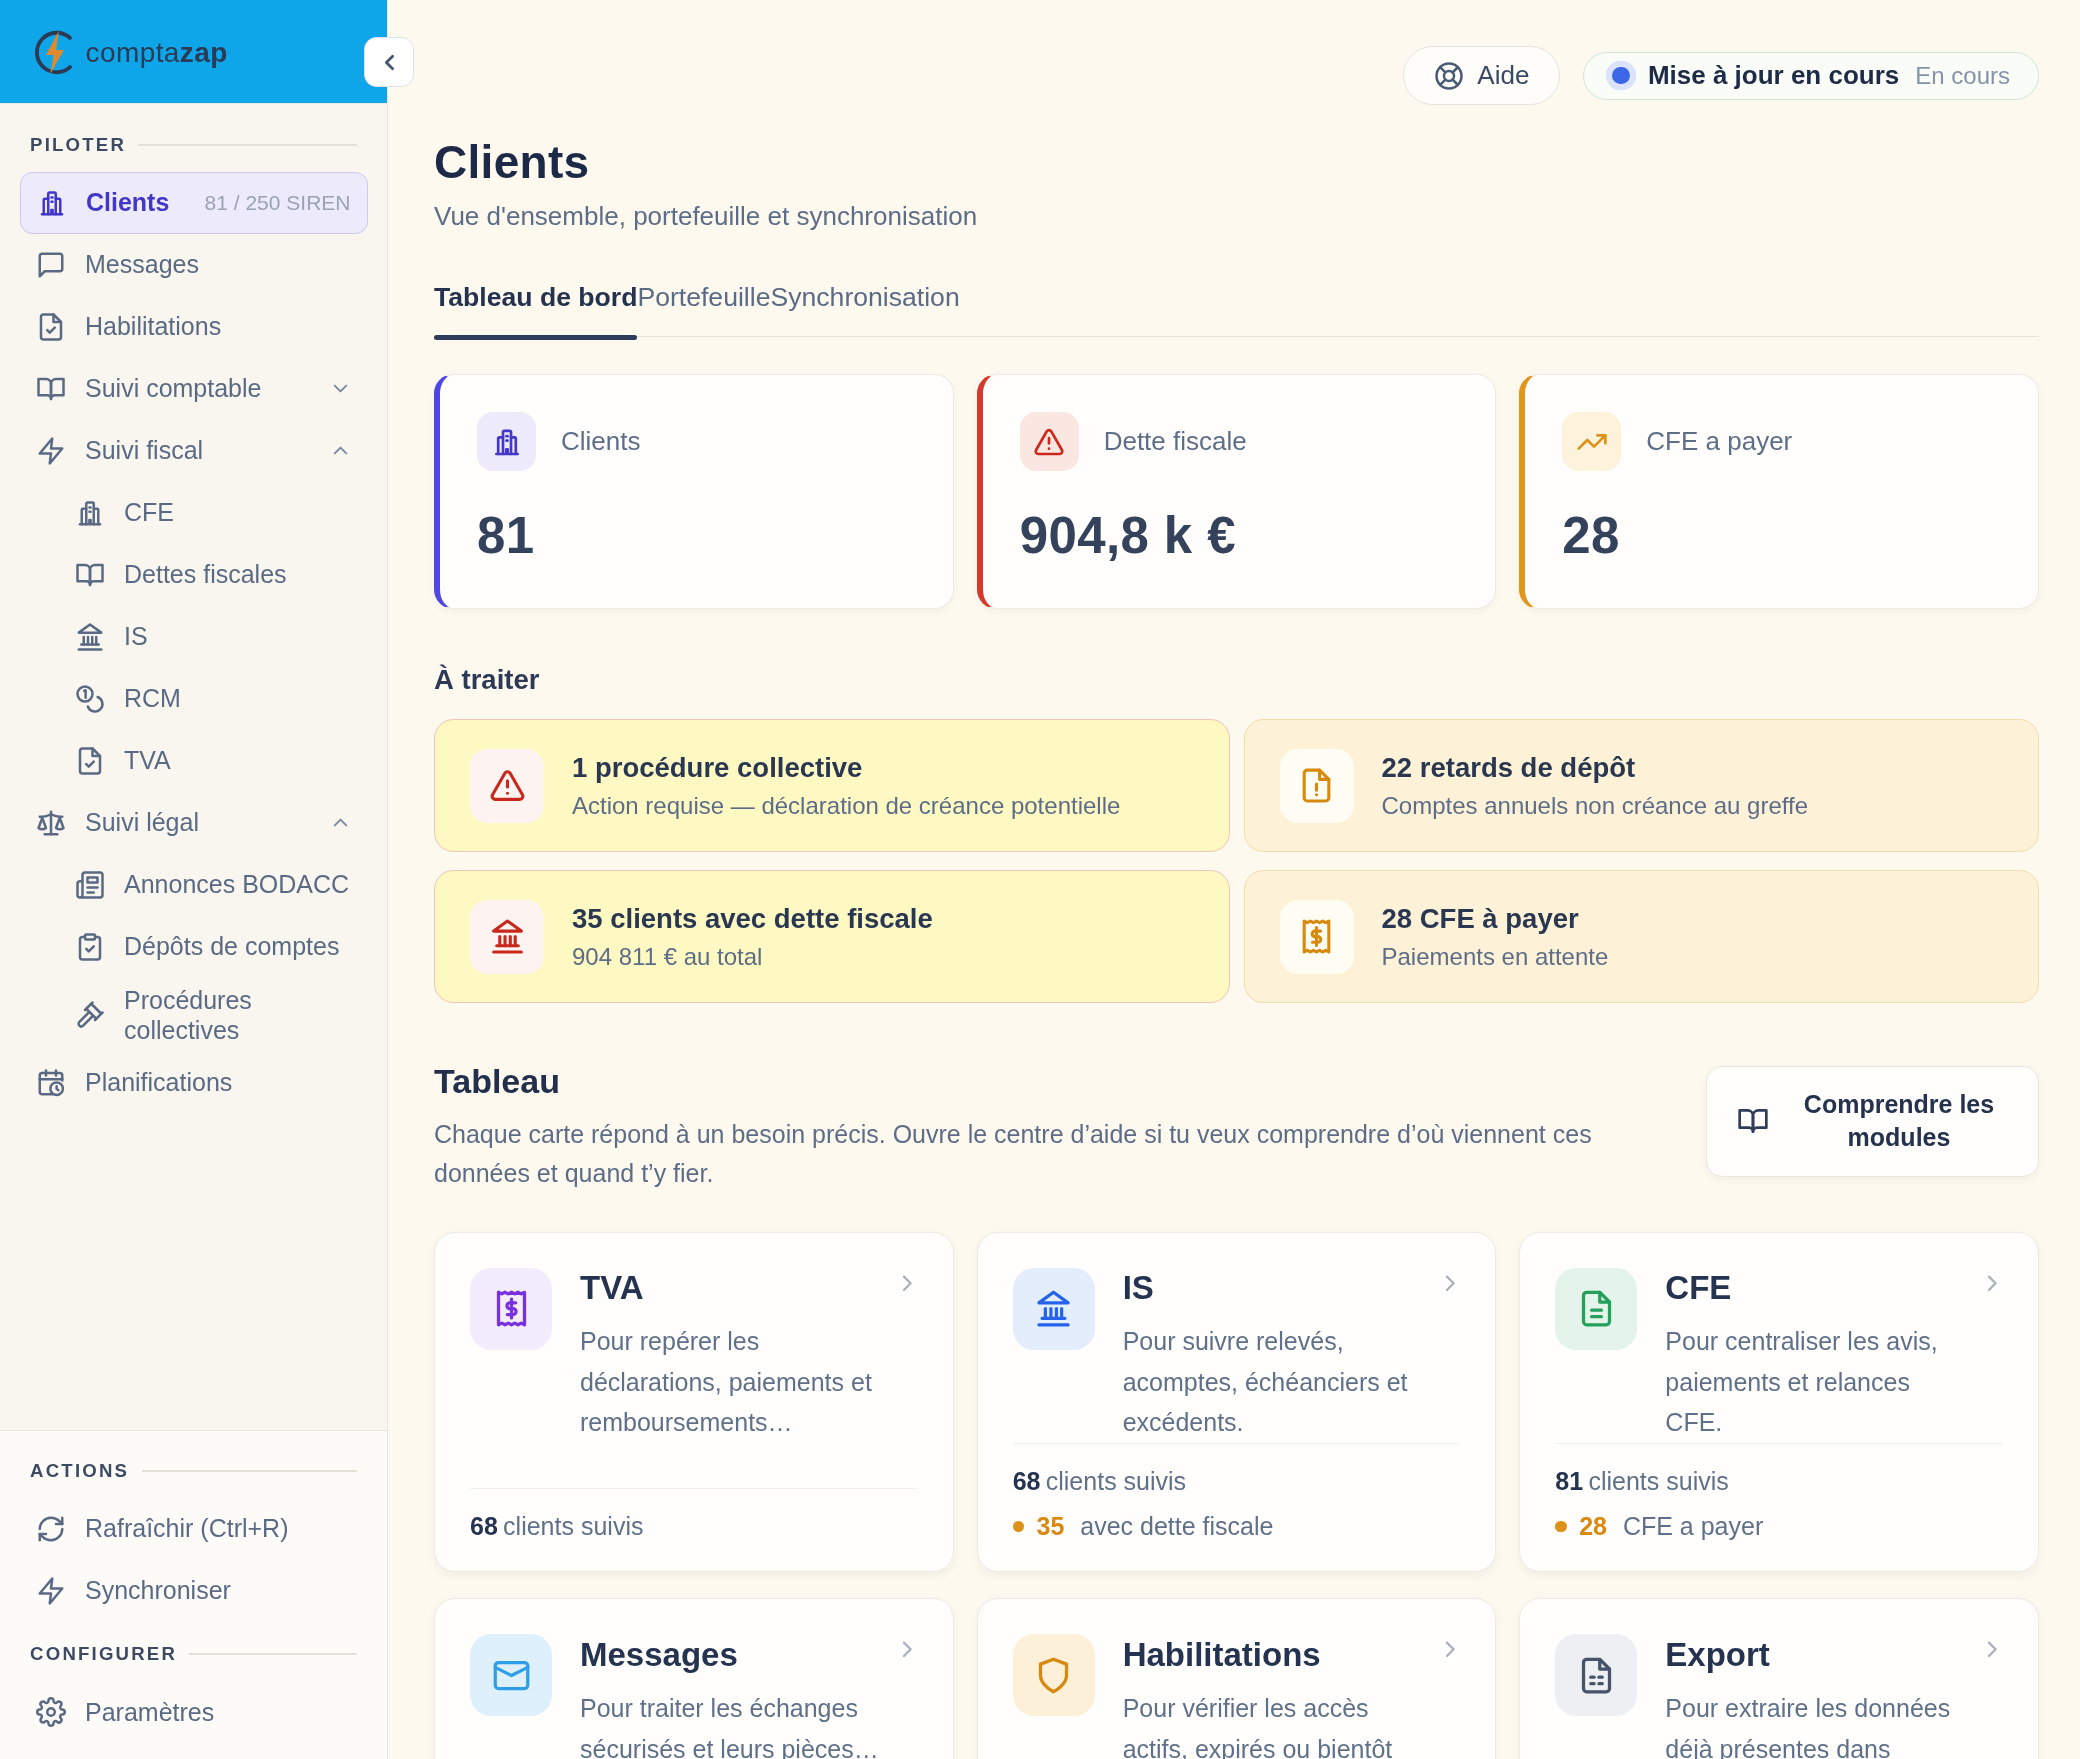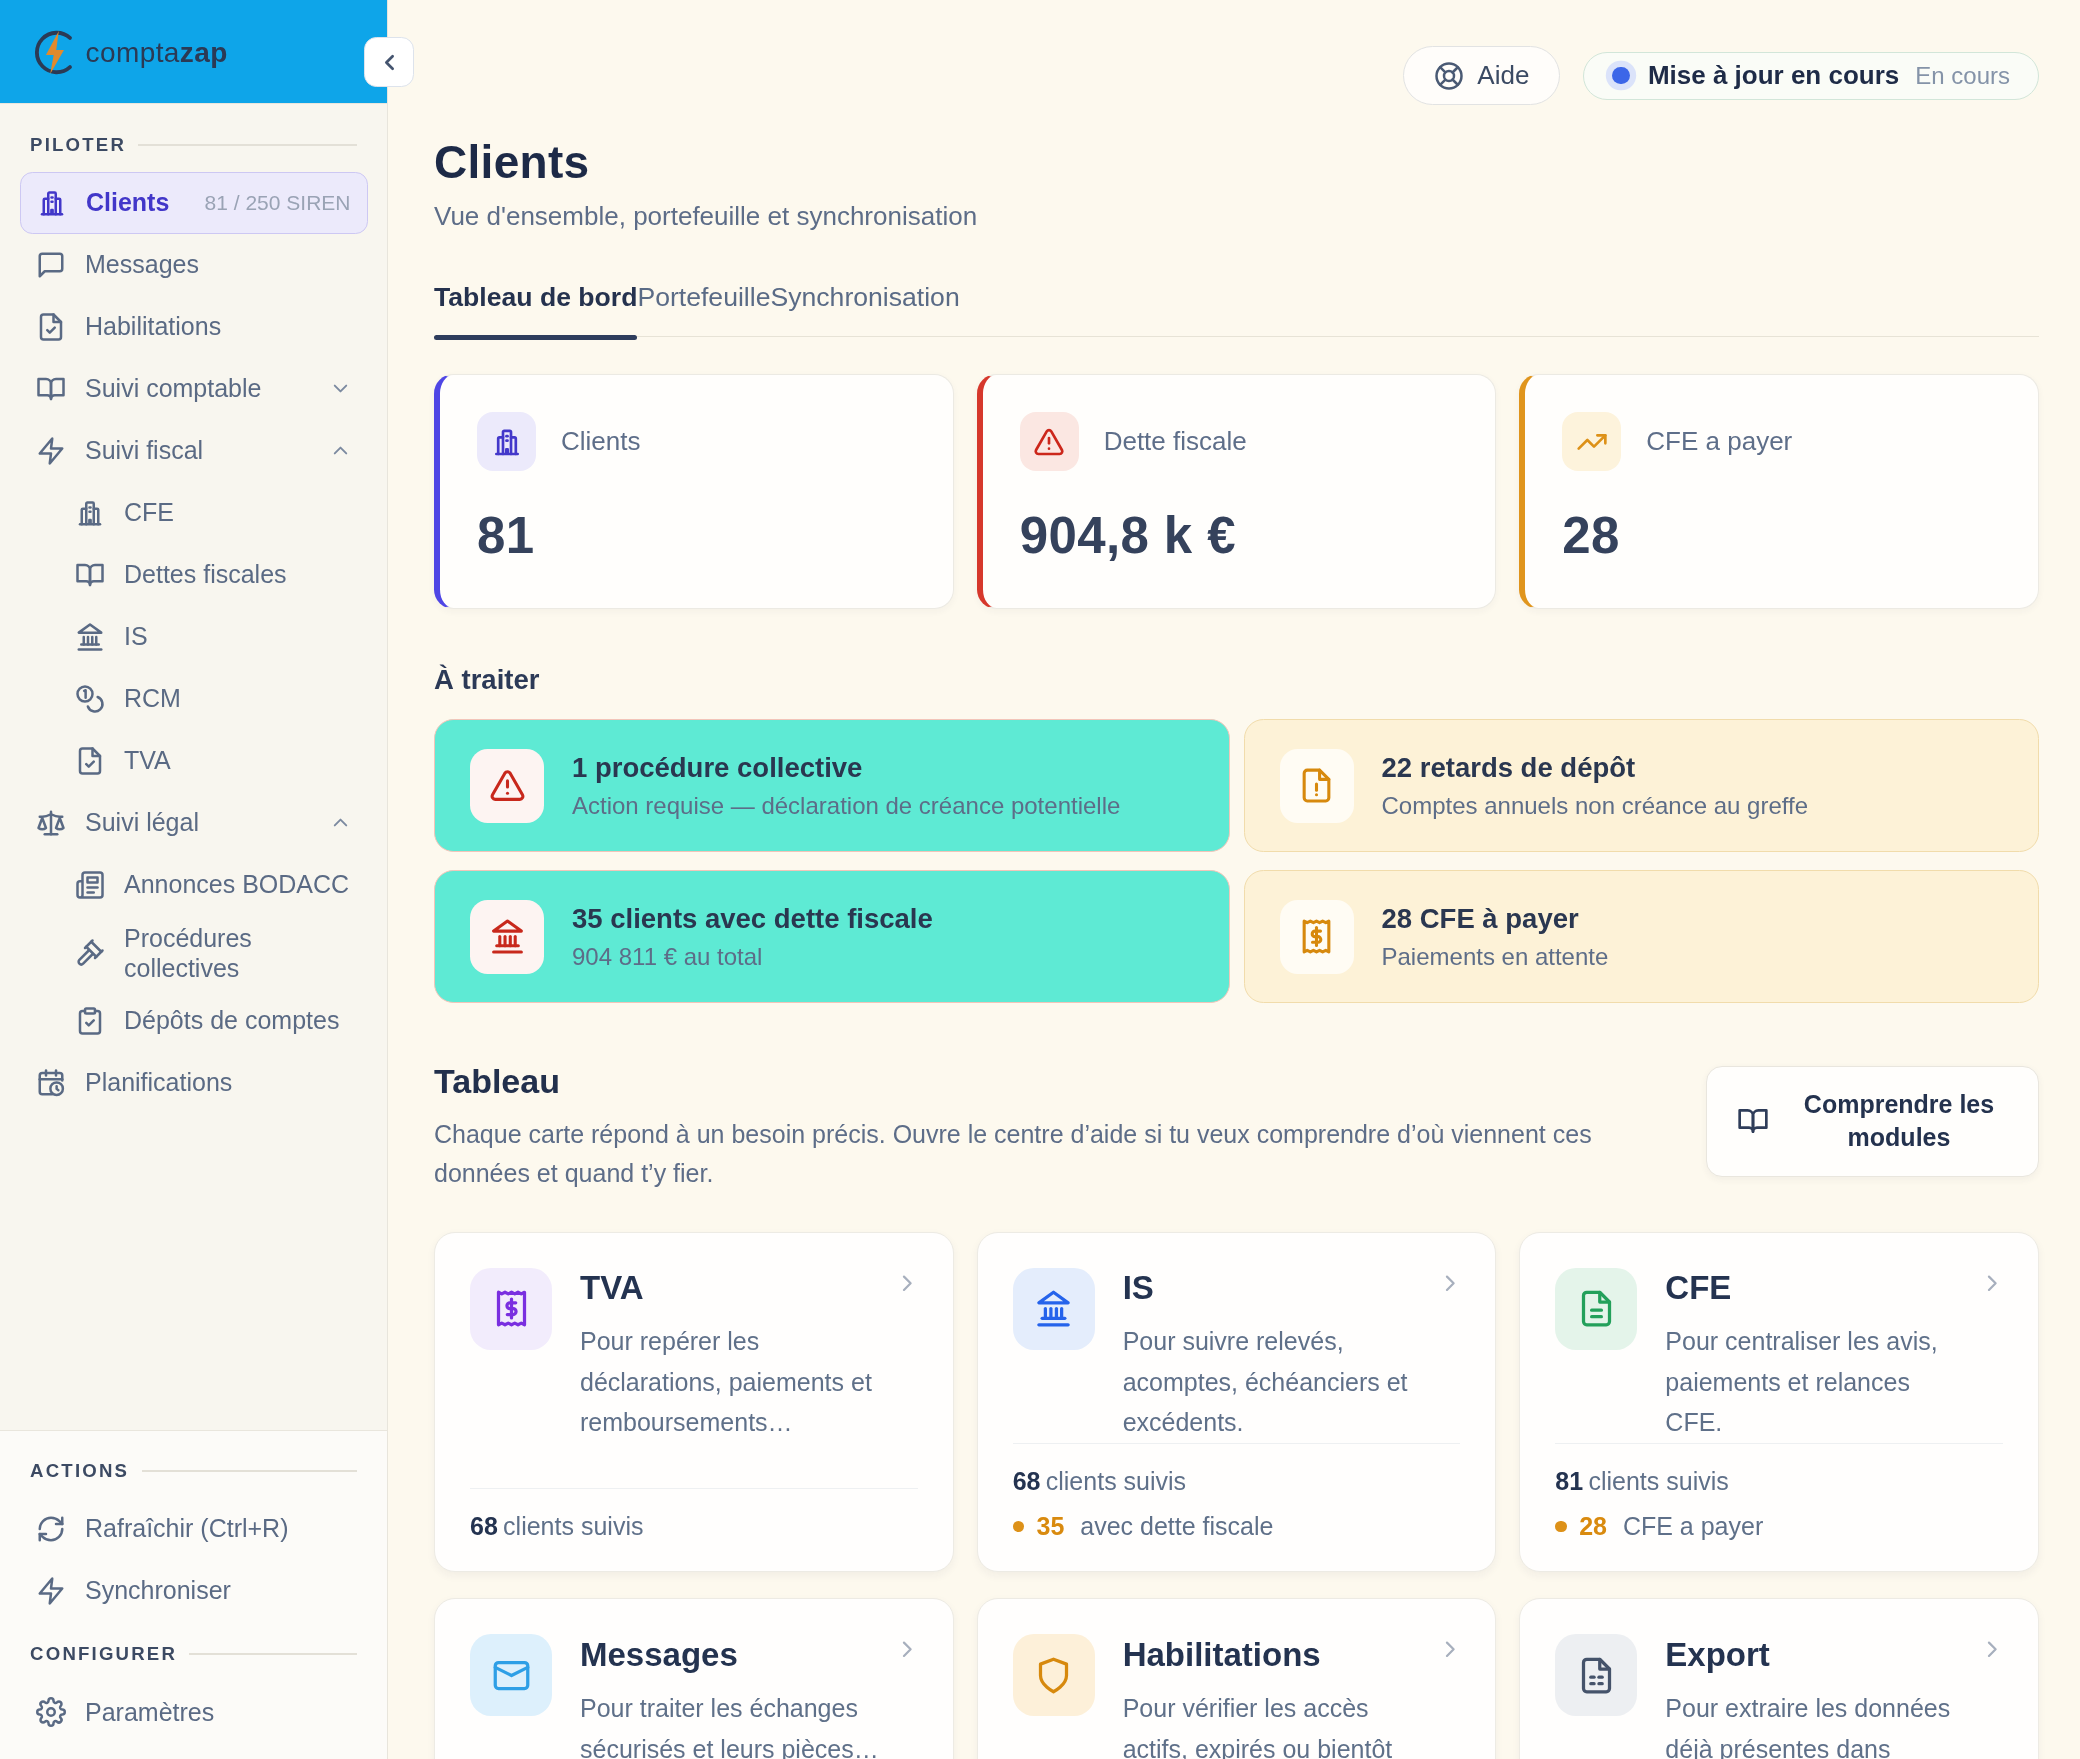--- a/index.html
+++ b/index.html
@@ -99,21 +99,21 @@
   .icon-box .ic { width:32px; height:32px; }
   .stat-label { font-size:26px; color:#5e6e89; }
   .stat-value { font-size:51px; font-weight:700; color:#35425c; margin-top:35px; letter-spacing:0.4px; }
 
   .section-title { font-size:27.5px; font-weight:600; color:#2c3a57; margin-top:55px; }
   .alerts { display:grid; grid-template-columns:1fr 1fr; gap:17.7px 14px; margin-top:23px; }
   .alert-card {
     display:flex; align-items:center; gap:28px; min-height:133px;
     border-radius:19.5px; padding:25px 35px; cursor:pointer;
   }
-  .alert-card.danger { background:#5eead4; border:1.8px solid #f2c5b9;align-items:center; }
+  .alert-card.danger { background:#fef9c3; border:1.8px solid #f2c5b9;align-items:center; }
   .alert-card.warning { background:#fdf2d7; border:1.8px solid #f1dcab; }
   .alert-icon { width:74px; height:74px; border-radius:17.7px; }
   .alert-card.danger .alert-icon { background:#fdf4f2; color:#c8281c; }
   .alert-card.warning .alert-icon { background:#fffcf4; color:#d7890d; }
   .alert-icon .ic { width:37px; height:37px; }
   .alert-title { font-size:27.5px; font-weight:700; color:#2a3750; }
   .alert-sub { font-size:24px; color:#5d6d88; margin-top:8px; }
 
   .modules-head { display:flex; justify-content:space-between; align-items:flex-start; margin-top:59px; }
   .modules-title { font-size:34px; font-weight:700; color:#22304c; }
@@ -411,29 +411,29 @@
     </div>
 
     <div class="nav-item sub">
       <svg class="ic ni-icon" viewBox="0 0 34 34" width="30" height="30">
           <use href="#i-newspaper"></use>
         </svg>
       <span>Annonces BODACC</span>
     </div>
     <div class="nav-item sub">
       <svg class="ic ni-icon" viewBox="0 0 34 34" width="30" height="30">
+          <use href="#i-clipboard"></use>
+        </svg>
+      <span>Dépôts de comptes</span>
+    </div>
+    <div class="nav-item sub">
+      <svg class="ic ni-icon" viewBox="0 0 34 34" width="30" height="30">
           <use href="#i-gavel"></use>
         </svg>
       <span class="two-line" style="max-width:177px">Procédures collectives</span>
-    </div>
-    <div class="nav-item sub">
-      <svg class="ic ni-icon" viewBox="0 0 34 34" width="30" height="30">
-          <use href="#i-clipboard"></use>
-        </svg>
-      <span>Dépôts de comptes</span>
     </div>
 
     <div class="nav-item">
       <svg class="ic ni-icon" viewBox="0 0 34 34" width="30" height="30">
           <use href="#i-calclock"></use>
         </svg>
       <span>Planifications</span>
     </div>
   </nav>
 

